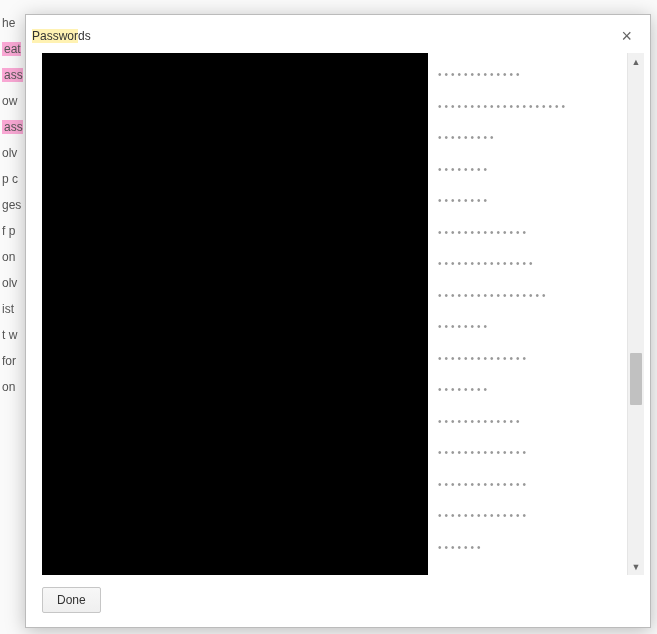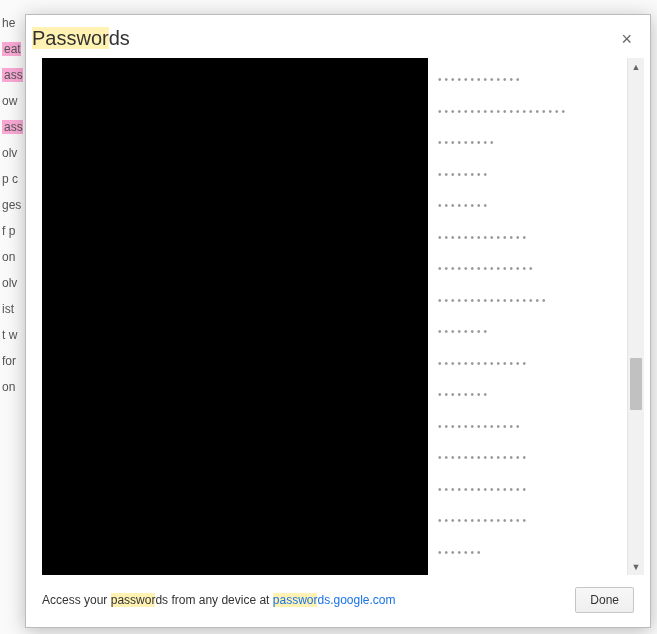--- a/index.html
+++ b/index.html
@@ -35,21 +35,21 @@
     display: flex;
     flex-direction: column;
   }
   .modal-header {
     padding: 12px 16px 8px 6px;
     display: flex;
     align-items: center;
     justify-content: space-between;
   }
   .modal-title {
-    font-size: 20px;
+    font-size: 12px;
     font-weight: 400;
     color: #333;
   }
   .modal-title .hl { background: #fff2b3; }
   .close-btn {
     font-size: 18px;
     color: #666;
     cursor: pointer;
     line-height: 1;
     padding: 0 2px;
@@ -189,18 +189,15 @@
         </div>
     </div>
     <div class="scrollbar">
       <div class="sb-arrow up">▲</div>
       <div class="sb-thumb"></div>
       <div class="sb-arrow down">▼</div>
     </div>
   </div>
 
   <div class="modal-footer">
-    <div class="footer-text">
-      <span>Access your </span><span class="hl">passwor</span><span>ds from any device at </span><a href="#"><span class="hl">passwor</span><span>ds.google.com</span></a>
-    </div>
     <button class="done-btn">Done</button>
   </div>
 </div>
 
 </body></html>

